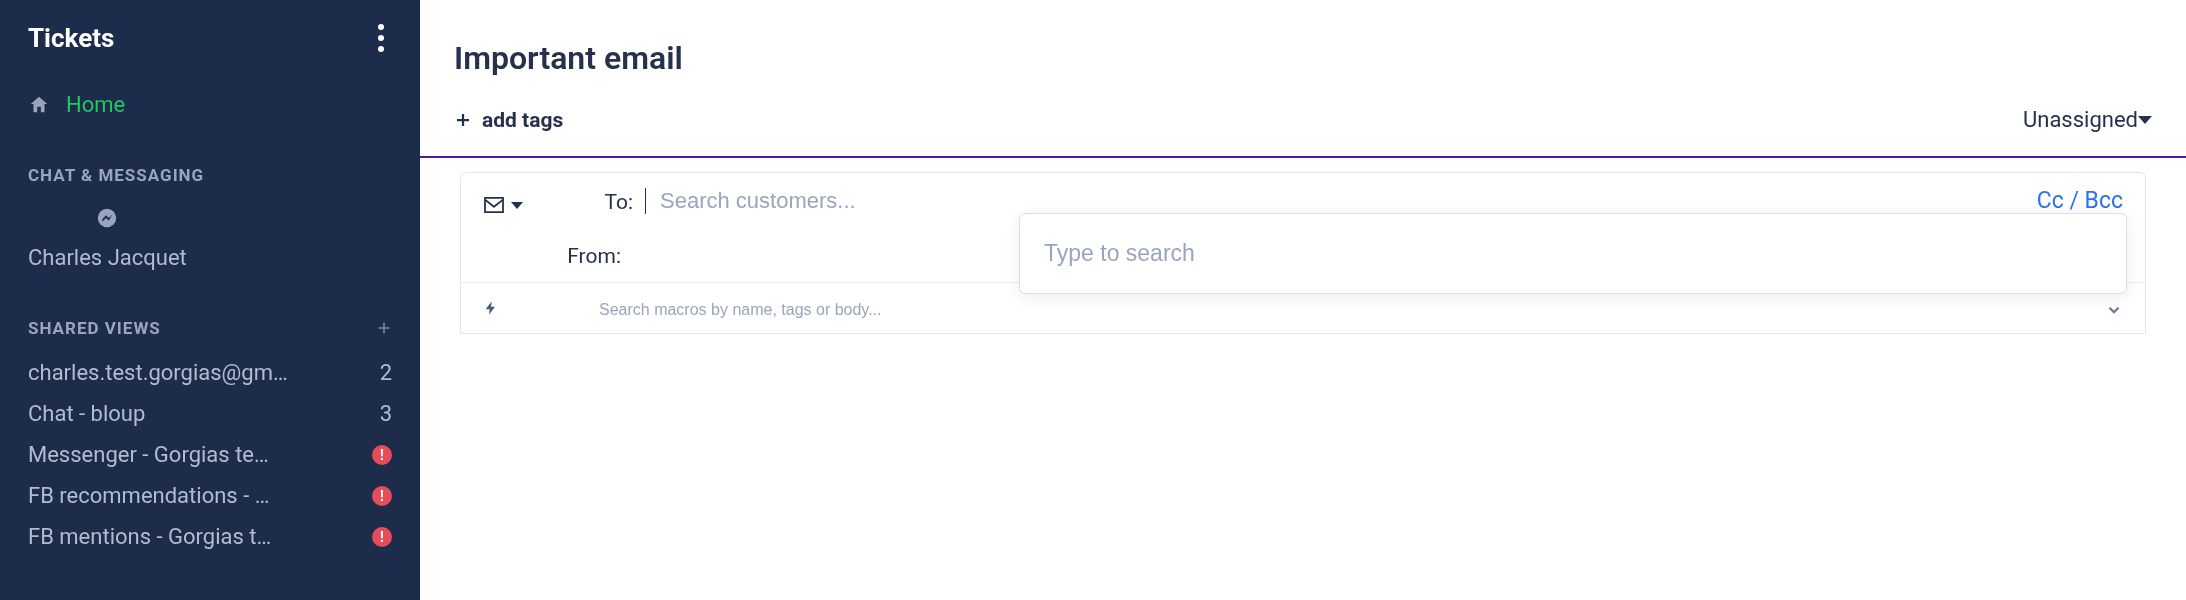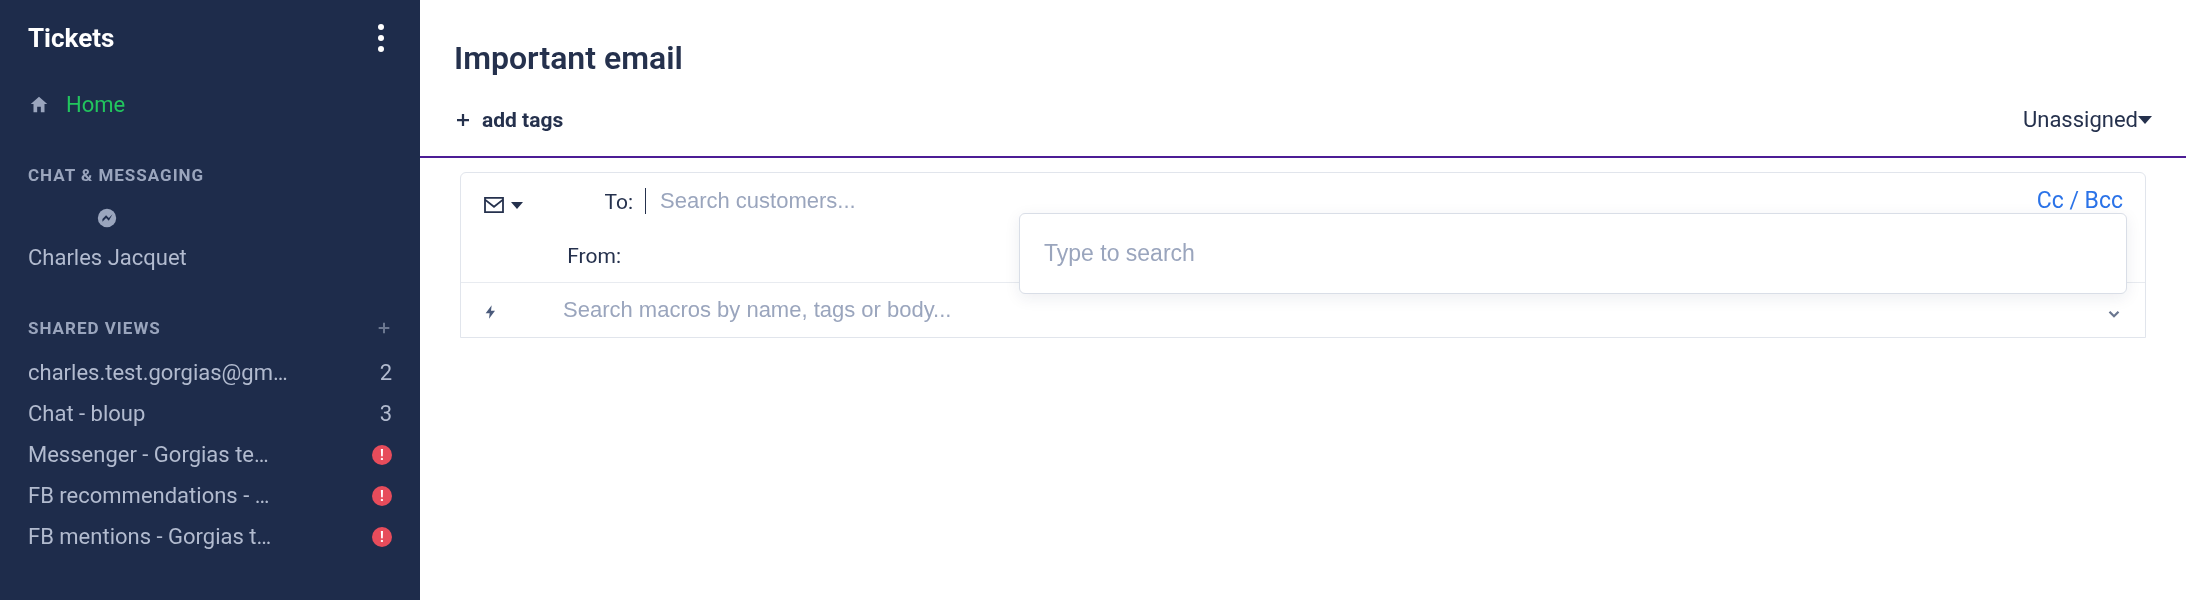--- a/index.html
+++ b/index.html
@@ -258,23 +258,24 @@
     border-right: 6px solid transparent;
     border-top: 7px solid #25314d;
   }
   .macro-row .bolt {
     color: #4a5a7b;
   }
   .macro-input {
     flex: 1;
     border: none;
     outline: none;
-    font-size: 22px;
+    font-size: 16px;
     color: #25314d;
     background: transparent;
+    margin-left: 36px;
   }
   .macro-input::placeholder { color: #9aa5bd; }
   .chevron {
     color: #6b7790;
     cursor: pointer;
   }
   .text-cursor {
     border-left: 1px solid #25314d;
     height: 26px;
     margin-left: -2px;

